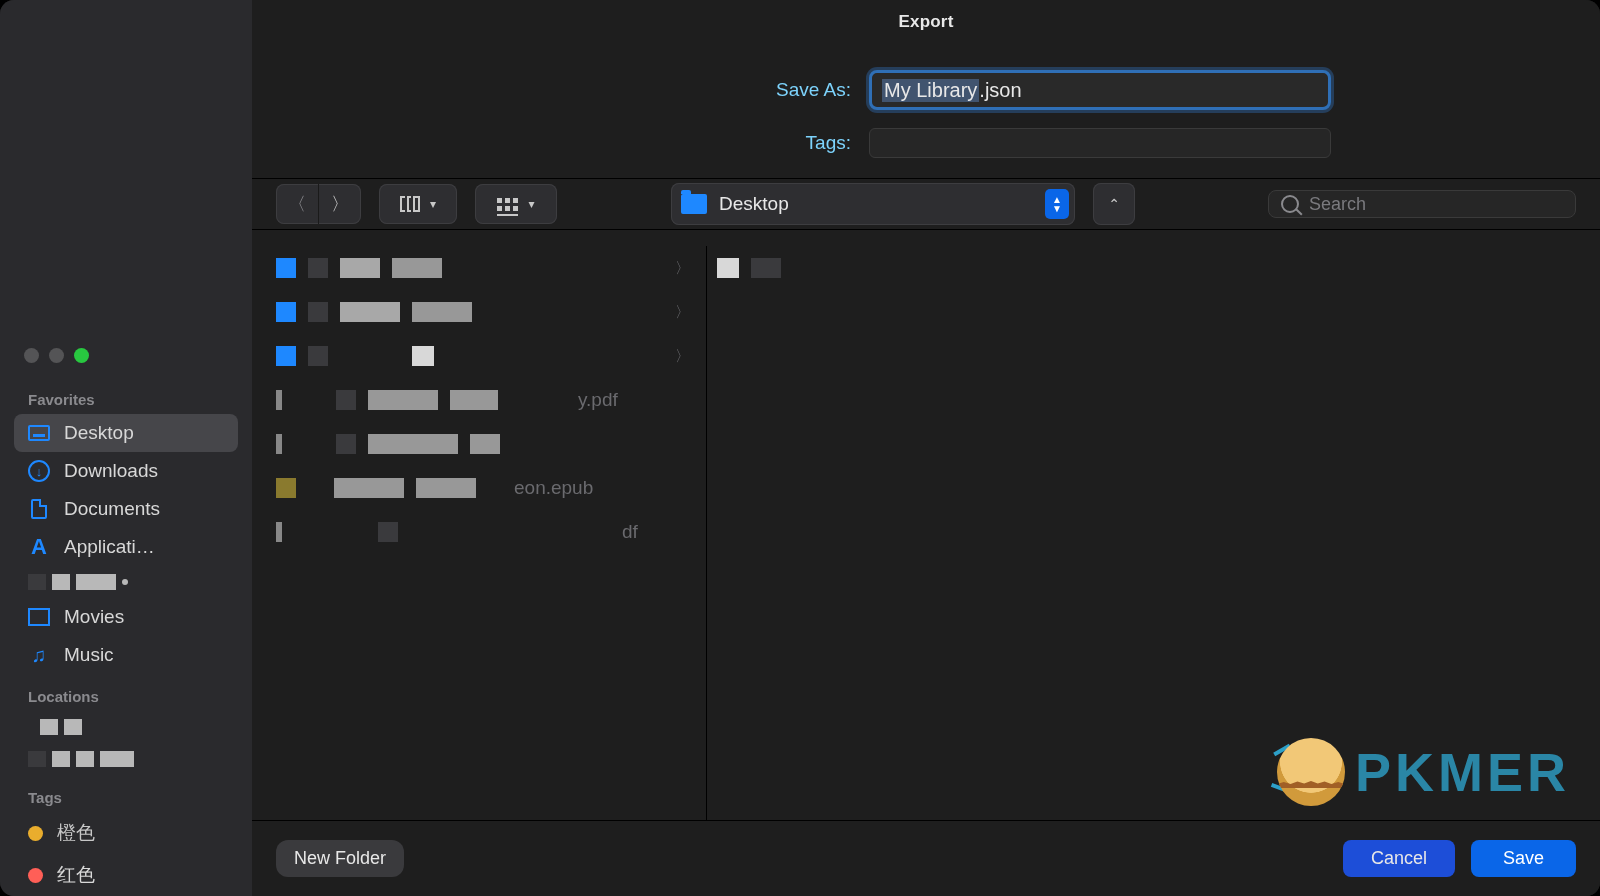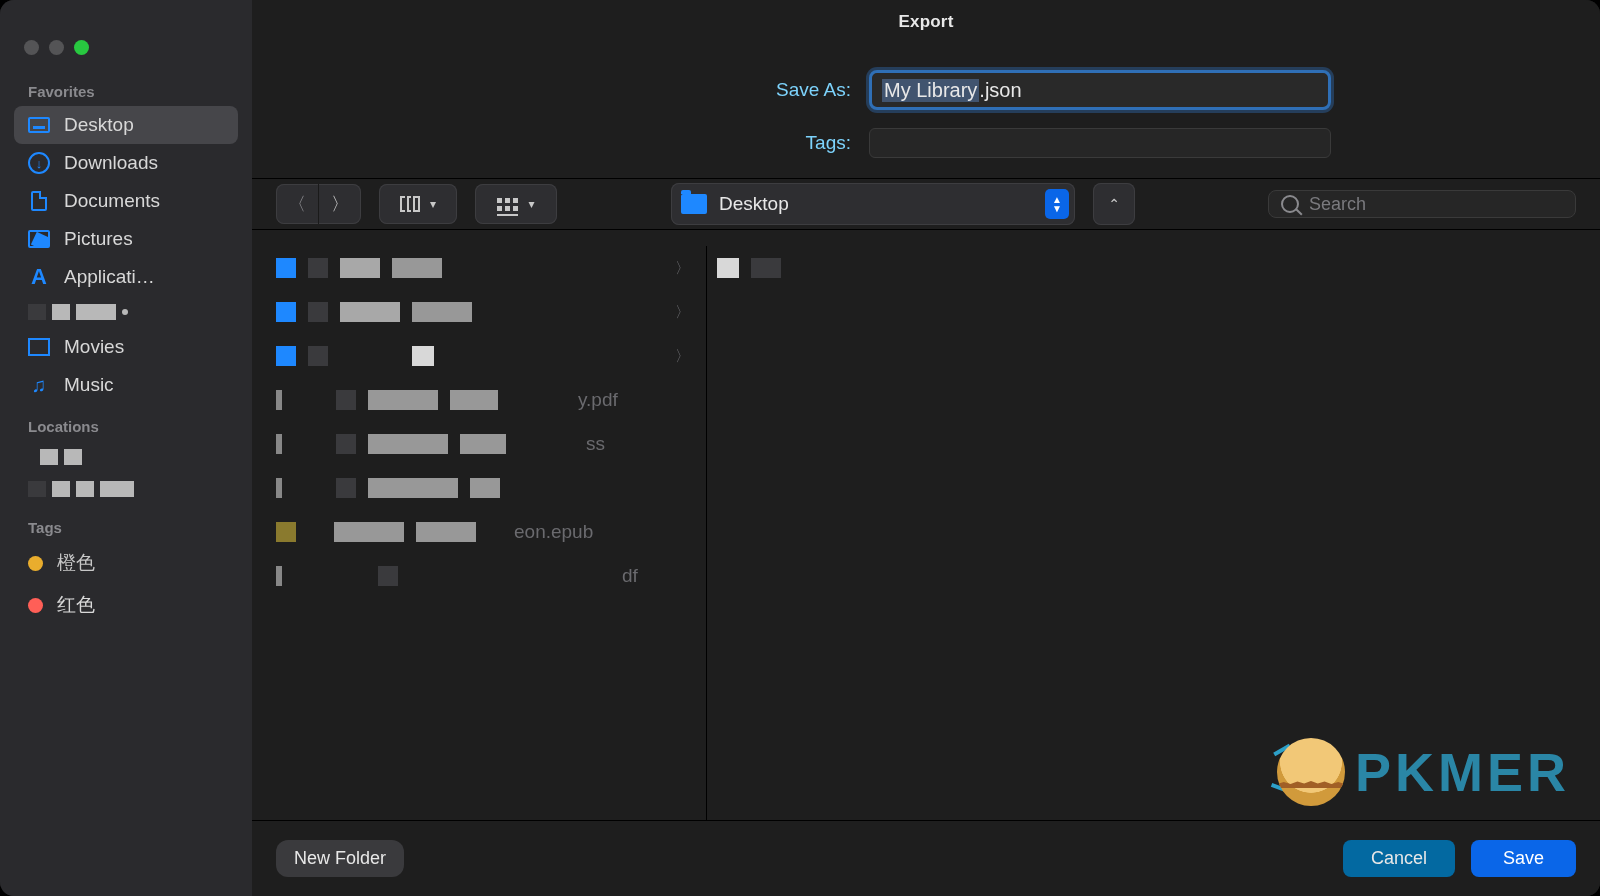--- a/index.html
+++ b/index.html
@@ -12,20 +12,21 @@
     display: flex;
     color: #d8d8d8;
   }
   
   .sidebar {
     width: 252px;
     background: #2a2a2d;
     display: flex;
     flex-direction: column;
     padding-top: 26px;
+    justify-content: flex-end;
   }
   .traffic { display: flex; gap: 10px; padding: 14px 0 14px 24px; }
   .tl { width: 15px; height: 15px; border-radius: 50%; }
   .tl.dim { background: #545456; }
   .tl.green { background: #28c840; }
   .side-section { padding: 14px 14px 0 14px; }
   .side-head { color: #8a8a8e; font-size: 15px; font-weight: 600; padding: 0 14px 6px; }
   .side-item {
     display: flex; align-items: center; gap: 14px;
     padding: 8px 14px;
@@ -112,21 +113,21 @@
   .fblk.dk { background:#3a3a3d; width:20px; }
   .fblk.lg { background:#a8a8a8; width:40px; }
   .fblk.md { background:#989898; width:50px; }
   .fblk.olive { background:#8a7a2e; width:20px; }
   .fblk.wh { background:#d8d8d8; width:22px; }
   .ftxt { color:#6a6a6e; }
 
   .footer { height: 76px; border-top:1px solid #000; display:flex; align-items:center; padding: 0 24px; gap:16px; background:#1e1e1e; }
   .newfolder { background:#3a3a3d; color:#e8e8e8; font-size:18px; padding: 8px 18px; border-radius:12px; border:none; }
   .spacer { flex:1; }
-  .cancel { background:#0369a1; color:#e8e8e8; font-size:18px; padding: 8px 28px; border-radius:8px; border:none; }
+  .cancel { background:#1d4ed8; color:#e8e8e8; font-size:18px; padding: 8px 28px; border-radius:8px; border:none; }
   .save { background:#0a66e8; color:#fff; font-size:18px; padding: 8px 32px; border-radius:8px; border:none; }
 
   
   .watermark { position:absolute; right: 30px; bottom: 90px; display:flex; align-items:center; gap:10px; pointer-events:none; }
   .wm-logo { width:68px; height:68px; border-radius:50%; background: radial-gradient(circle at 50% 35%, #f2c877 0 55%, #d19a3b 56% 100%); position:relative; overflow:hidden; }
   .wm-logo::after { content:""; position:absolute; left:0; right:0; bottom:18px; height:10px; background:#a15f26; clip-path: polygon(0 60%, 10% 40%, 20% 60%, 30% 35%, 40% 55%, 50% 30%, 60% 55%, 70% 35%, 80% 60%, 90% 40%, 100% 60%, 100% 100%, 0 100%); }
   .wm-text { font-size:54px; font-weight:700; color:#2da0c8; letter-spacing:4px; opacity:0.8; }
   .wm-dash { position:absolute; width:18px; height:4px; background:#2da0c8; }
 </style>
 </head>
@@ -156,26 +157,20 @@
           </span>
         <span>Downloads</span>
       </div>
       <div class="side-item">
         <span class="side-icon">
             <span class="icon-doc"></span>
           </span>
         <span>Documents</span>
       </div>
       <div class="side-item">
-        <span class="side-icon">
-            <span class="icon-pic"></span>
-          </span>
-        <span>Pictures</span>
-      </div>
-      <div class="side-item">
         <span class="side-icon icon-app">A</span>
         <span>Applicati…</span>
       </div>
       <div class="side-item" style="gap:6px;">
         <span class="dimrect"></span>
         <span class="pixblock">
             <span class="pb pb1"></span>
             <span class="pb" style="width:40px;height:16px"></span>
             <span style="width:6px;height:6px;background:#b8b8b8;border-radius:50%"></span>
           </span>
@@ -314,29 +309,20 @@
           <span class="fblk dk"></span>
             <span class="fblk md" style="width:70px"></span>
             <span class="fblk md" style="width:48px"></span>
           <span style="width:56px"></span>
           <span class="ftxt">y.pdf</span>
         </div>
         <div class="frow">
           <span class="fblk" style="width:6px;background:#888"></span>
           <span style="width:30px"></span>
           <span class="fblk dk"></span>
-            <span class="fblk md" style="width:80px"></span>
-            <span class="fblk md" style="width:46px"></span>
-          <span style="width:56px"></span>
-          <span class="ftxt">ss</span>
-        </div>
-        <div class="frow">
-          <span class="fblk" style="width:6px;background:#888"></span>
-          <span style="width:30px"></span>
-          <span class="fblk dk"></span>
             <span class="fblk md" style="width:90px"></span>
             <span class="fblk md" style="width:30px"></span>
         </div>
         <div class="frow">
           <span class="fblk olive"></span>
           <span style="width:14px"></span>
           <span class="fblk md" style="width:70px"></span>
             <span class="fblk md" style="width:60px"></span>
           <span style="width:14px"></span>
           <span class="ftxt">eon.epub</span>

